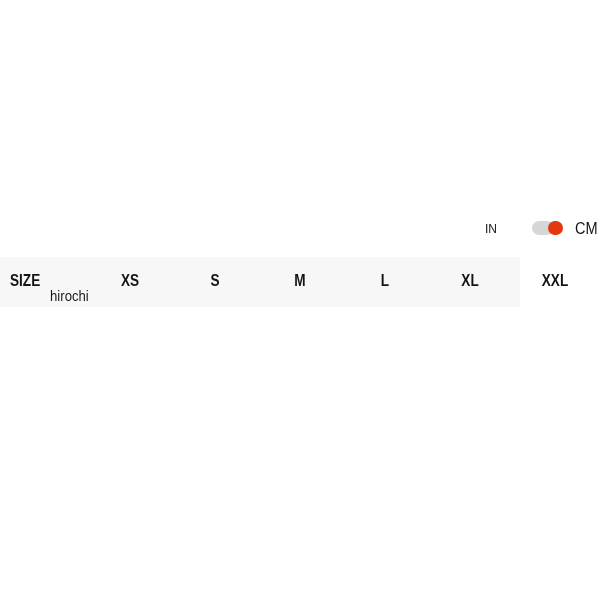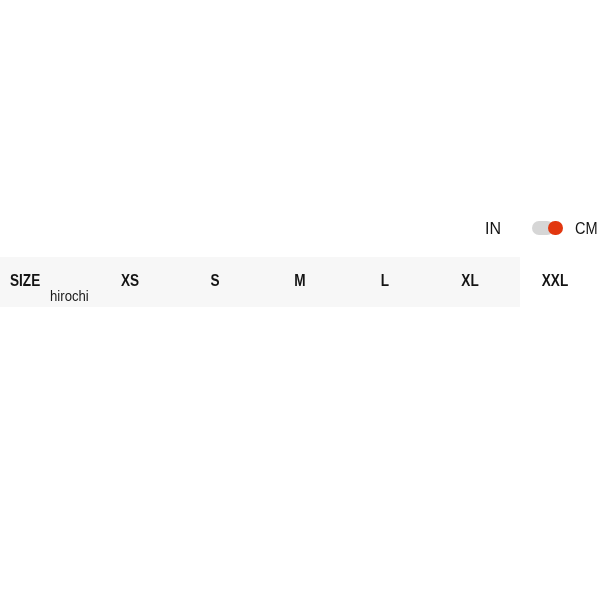--- a/index.html
+++ b/index.html
@@ -4,21 +4,21 @@
 <title>Size Chart</title>
 <style>
   html,body{margin:0;padding:0;}
   body{width:600px;height:600px;background:#ffffff;overflow:hidden;
        font-family:"Liberation Sans",sans-serif;}
   .page{position:relative;width:600px;height:600px;background:#ffffff;}
 
   
   .unit-row{position:absolute;left:0;top:216px;width:600px;height:26px;}
   .unit-label{position:absolute;top:0;height:26px;line-height:26px;
-              font-size:16px;color:#141414;white-space:nowrap;}
+              font-size:12px;color:#141414;white-space:nowrap;}
   .unit-label.in{left:485px;}
   .unit-label.cm{left:574.6px;font-size:17px;transform:scaleX(.855);transform-origin:left center;}
   .toggle{position:absolute;left:532px;top:4.5px;width:31px;height:15px;}
   .toggle-track{position:absolute;left:0;top:.5px;width:22px;height:13.5px;
                 background:#d6d6d6;border-radius:7px;}
   .toggle-knob{position:absolute;left:16.2px;top:0;width:14.6px;height:14.6px;
                border-radius:50%;background:#e2370f;}
 
   
   .table{position:absolute;left:0;top:257px;width:600px;}

